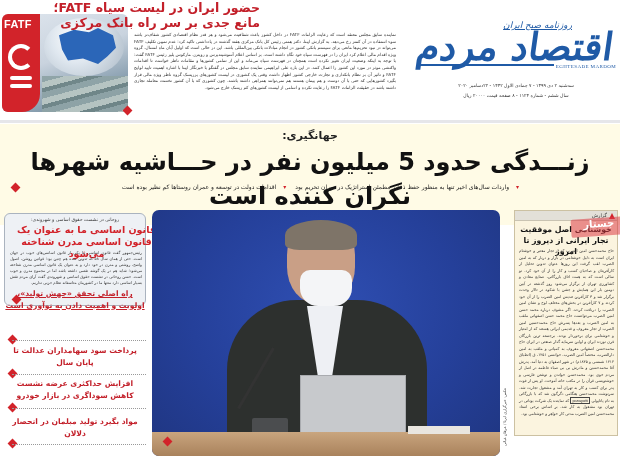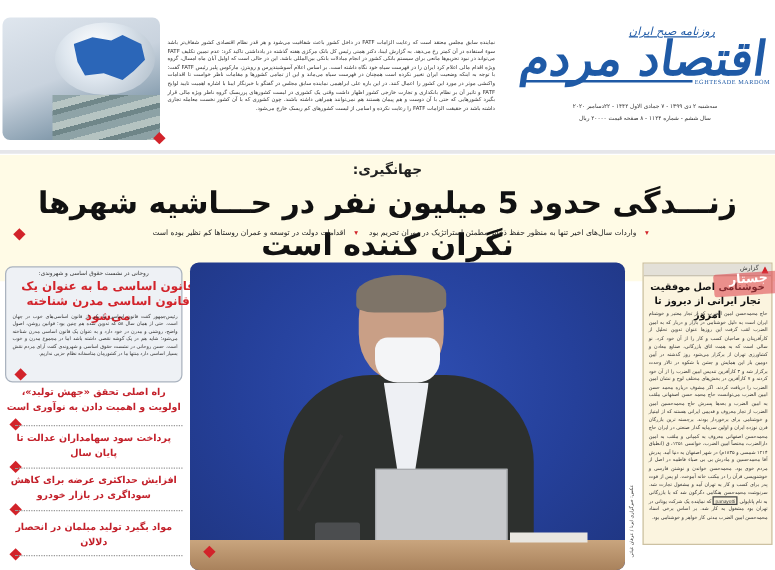--- a/index.html
+++ b/index.html
@@ -101,26 +101,36 @@
   .right-body .latin { border: 1px solid #444; padding: 0 1px; font-family: "Liberation Sans", sans-serif; }
 </style>
 </head>
 <body>
 
 <div class="page">
 
   <div class="top">
 
     <div class="fatf-img">
+      <div class="fatf-shield">
+        <span class="fatf-word">FATF</span>
+        <span class="circ"></span>
+        <span class="bar1"></span>
+        <span class="bar2"></span>
+      </div>
       <div class="globe"></div>
       <div class="iran-map"></div>
       <div class="money"></div>
     </div>
     <span class="red-diamond" style="left:124px; top:107px;"></span>
 
+    <div class="fatf-headline" style="left:130px; width:130px;">
+      <span class="l1">حضور ایران در لیست سیاه FATF؛</span>
+      <span class="l2">مانع جدی بر سر راه بانک مرکزی</span>
+    </div>
     <div class="fatf-body">نماینده سابق مجلس معتقد است که رعایت الزامات FATF در داخل کشور باعث شفافیت می‌شود و هر قدر نظام اقتصادی کشور شفاف‌تر باشد سوء استفاده در آن کمتر رخ می‌دهد. به گزارش ایبنا، دکتر همتی رئیس کل بانک مرکزی هفته گذشته در یادداشتی تاکید کرد: عدم تمیین تکلیف FATF می‌تواند در نبود تحریم‌ها مانعی برای سیستم بانکی کشور در انجام مبادلات بانکی بین‌المللی باشد. این در حالی است که اولیل آبان ماه امسال، گروه ویژه اقدام مالی اعلام کرد ایران را در فهرست سیاه خود نگاه داشته است. بر اساس اعلام آسوشیتدپرس و رویترز، مارکوس پلیر رئیس FATF گفت: با توجه به اینکه وضعیت ایران تغییر نکرده است همچنان در فهرست سیاه می‌ماند و این از تمامی کشورها و مقامات ناظر خواست تا اقدامات واکنشی موثر در مورد این کشور را اعمال کنند. در این باره علی ابراهیمی نماینده سابق مجلس در گفتگو با خبرنگار ایبنا با اشاره اهمیت تایید لوایح FATF و تاثیر آن بر نظام بانکداری و تجارت خارجی کشور اظهار داشت وقتی یک کشوری در لیست کشورهای پرریسک گروه ناظر ویژه مالی قرار بگیرد کشورهایی که حتی با آن دوست و هم پیمان هستند هم نمی‌توانند همراهی داشته باشند. چون کشوری که با آن کشور نخست معامله تجاری داشته باشد در حقیقت الزامات FATF را رعایت نکرده و اسامی از لیست کشورهای کم ریسک خارج می‌شود.</div>
 
     <div class="masthead">
       <div class="mast-sub">روزنامه صبح ایران</div>
       <div class="mast-stripe"></div>
       <div class="mast-title">اقتصاد مردم</div>
       <div class="mast-latin">EGHTESADE MARDOM</div>
       <div class="mast-date">سه‌شنبه ۲ دی ۱۳۹۹ - ۷ جمادی الاول ۱۴۴۲ - ۲۲دسامبر ۲۰۲۰</div>
       <div class="mast-issue">سال ششم - شماره ۱۱۲۴ - ۸ صفحه  قیمت ۲۰۰۰۰ ریال</div>
     </div>
@@ -138,29 +148,29 @@
     <span class="red-diamond" style="left:12px; top:60px;"></span>
   </div>
 
   <div class="box">
     <div class="box-kicker">روحانی در نشست حقوق اساسی و شهروندی:</div>
     <div class="box-title">قانون اساسی ما به عنوان یک قانون اساسی مدرن شناخته می‌شود</div>
     <div class="box-body">رئیس‌جمهور گفت قانون اساسی ما یکی از قانون اساسی‌های خوب در جهان است. حتی از همان سال ۵۸ که تدوین شده هم چنین بود؛ قوانین روشن، اصول واضح، روشنی و مدرن در خود دارد و به عنوان یک قانون اساسی مدرن شناخته می‌شود؛ شاید هم در یک گوشه نقصی داشته باشد اما در مجموع مدرن و خوب است. حسن روحانی در نشست حقوق اساسی و شهروندی گفت آرای مردم نقش بسیار اساسی دارد منتها ما در کشورمان متاسفانه نظام حزبی نداریم.</div>
     <span class="red-diamond" style="left:8px; top:82px;"></span>
   </div>
 
-  <div class="left-item" style="top:308px;">راه اصلی تحقق «جهش تولید»، اولویت و اهمیت دادن به نوآوری است</div>
+  <div class="left-item" style="top:288px;text-decoration:underline;">راه اصلی تحقق «جهش تولید»، اولویت و اهمیت دادن به نوآوری است</div>
   <span class="red-diamond" style="left:9px; top:336px;"></span>
   <div class="dotline" style="top:340px;"></div>
 
   <div class="left-item" style="top:345px;text-align:center;">پرداخت سود سهامداران عدالت تا پایان سال</div>
   <span class="red-diamond" style="left:9px; top:370px;"></span>
   <div class="dotline" style="top:374px;"></div>
 
-  <div class="left-item" style="top:378px;">افزایش حداکثری عرضه برای کاهش سوداگری در بازار خودرو</div>
+  <div class="left-item" style="top:378px;">افزایش حداکثری عرضه نشست کاهش سوداگری در بازار خودرو</div>
   <span class="red-diamond" style="left:9px; top:404px;"></span>
   <div class="dotline" style="top:408px;"></div>
 
   <div class="left-item" style="top:416px;">مواد بگیرد تولید مبلمان در انحصار دلالان</div>
   <span class="red-diamond" style="left:9px; top:440px;"></span>
   <div class="dotline" style="top:444px;"></div>
 
   <div class="photo">
     <div class="p-suit"></div>
     <div class="p-shirt"></div>

